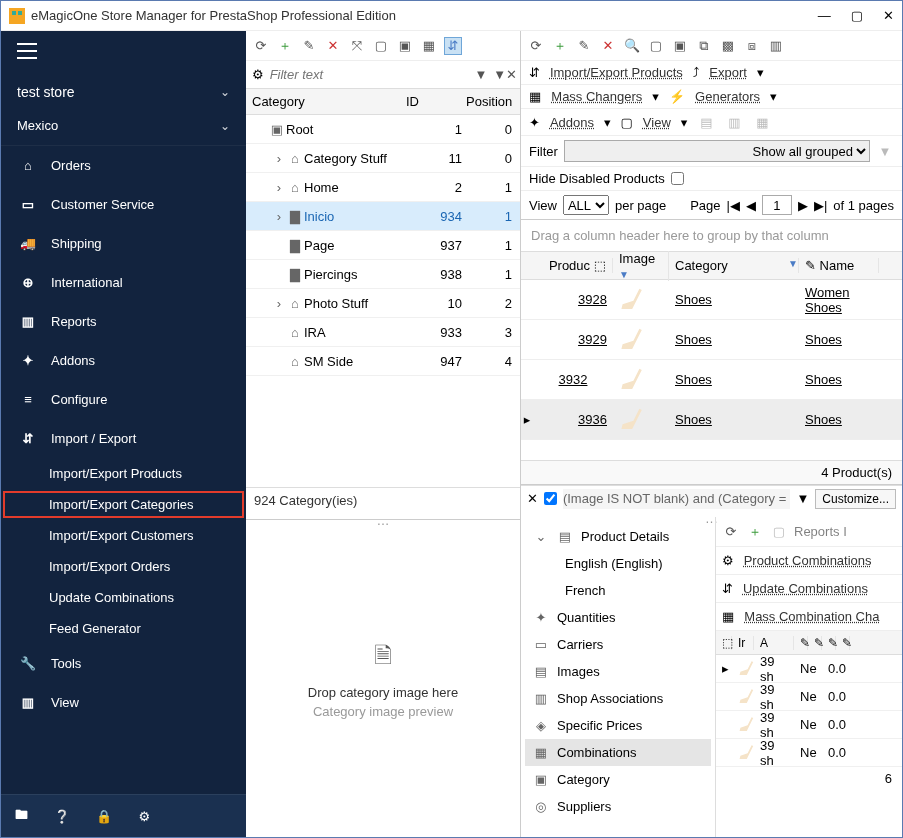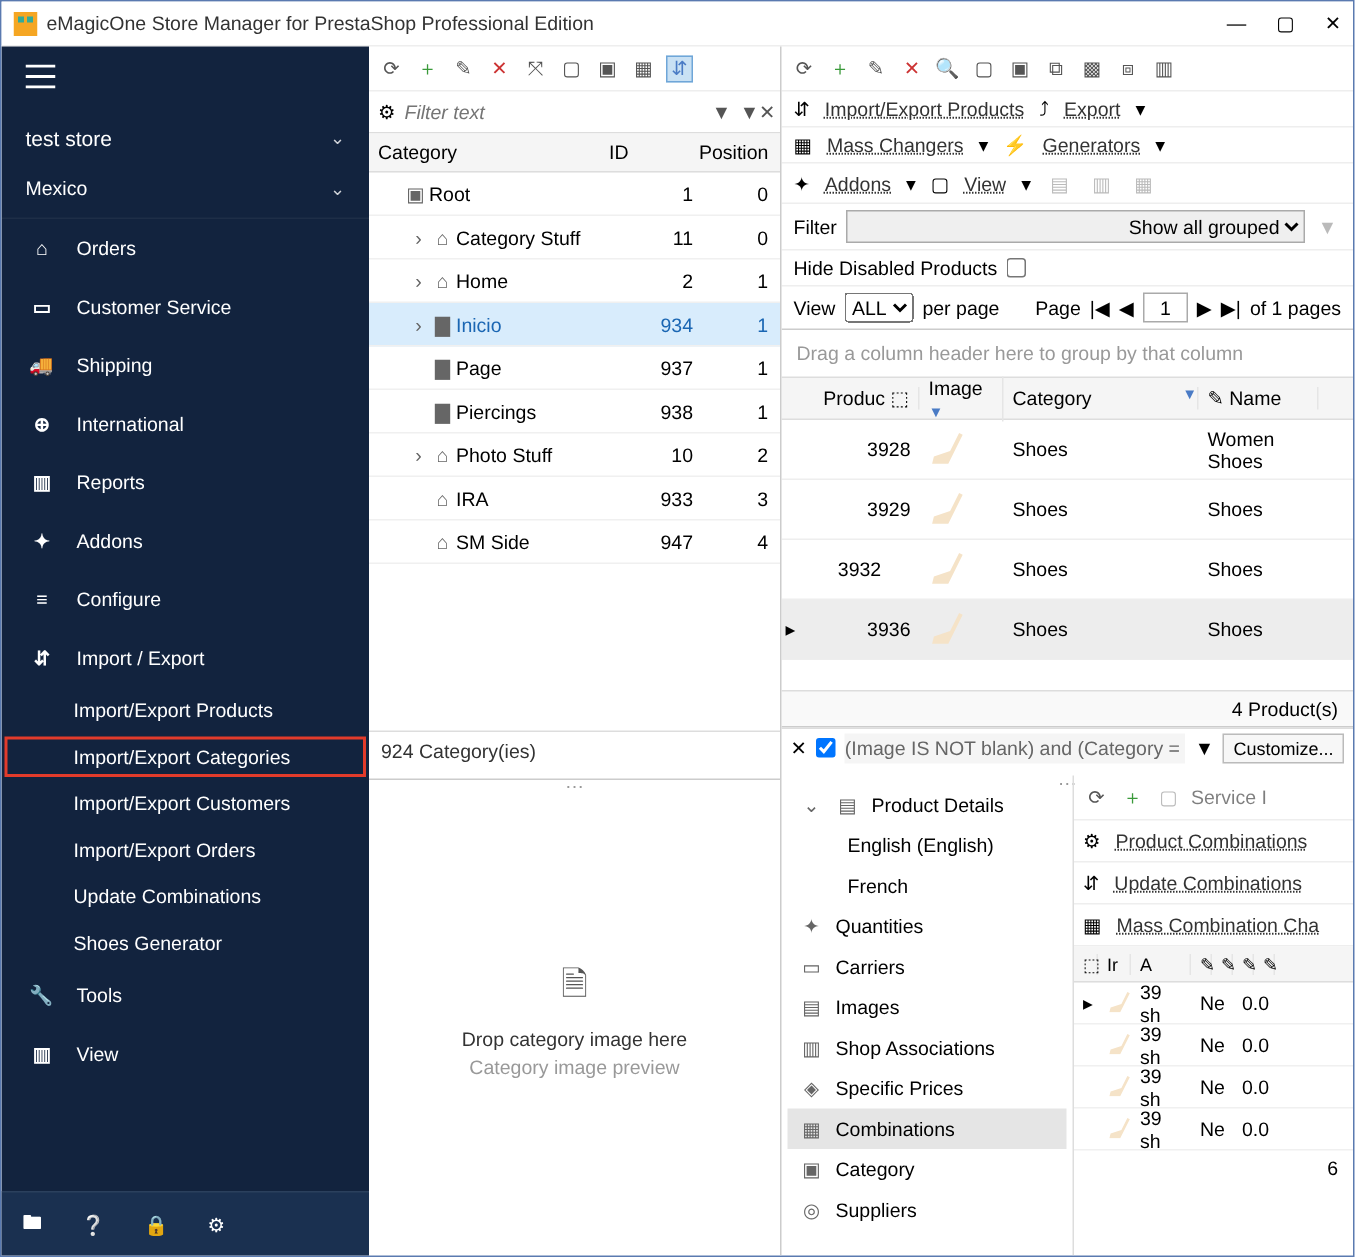--- a/index.html
+++ b/index.html
@@ -56,21 +56,21 @@
 .pager{ padding:4px 8px; border-bottom:1px solid #ccc; display:flex; align-items:center; gap:6px; font-size:12px;}
 .pager select{height:20px;}
 .pager input{ width:30px; height:20px; text-align:center; border:1px solid #aaa;}
 .grid-area{ flex:1; display:flex; flex-direction:column; border-bottom:1px solid #ccc; min-height:210px;}
 .group-hint{ padding:8px 10px; color:#999; border-bottom:1px solid #ddd;}
 .grid-head{ display:flex; background:#f5f5f5; border-bottom:1px solid #ddd; height:28px; align-items:center;}
 .g-prod{ width:80px; text-align:right; padding-right:6px;} .g-img{width:56px;} .g-cat{width:130px;} .g-name{width:80px;}
 .grid-head .col{ padding-left:6px; border-right:1px solid #e5e5e5;}
 .grid-body{ flex:1; overflow:auto;}
 .grid-row{ display:flex; height:40px; align-items:center; border-bottom:1px solid #eee;}
-.grid-row .col{ padding-left:6px;}
+.grid-row .col{ padding-left:6px;text-decoration:underline;}
 .grid-row.sel{ background:#ededed;}
 .shoe{ width:24px; height:24px; background:#f5e3c8; clip-path:polygon(10% 90%, 55% 90%, 95% 10%, 85% 5%, 60% 55%, 15% 70%);}
 .grid-footer{ display:flex; justify-content:flex-end; padding:4px 10px; border-top:1px solid #ddd; background:#f9f9f9;}
 .filter-bottom{ height:26px; display:flex; align-items:center; padding:0 6px; gap:6px; border-top:1px solid #ddd;}
 .filter-bottom input[type=text]{ flex:1; border:none; background:#f5f5f5; color:#666; height:20px;}
 .bottom-split{ display:flex; height:320px;}
 .detail-tree{ width:195px; border-right:1px solid #ddd; padding:6px 4px; overflow:auto;}
 .detail-row{ display:flex; align-items:center; gap:8px; padding:6px 8px; cursor:pointer; font-size:13px;}
 .detail-row.hdr{ font-weight:normal;}
 .detail-row.sel{ background:#e5e5e5;}
@@ -153,21 +153,21 @@
         </div>
       <div class="nav-item">
           <span class="icon">⇵</span>
           <span>Import / Export</span>
         </div>
       <div class="sub-item"><span>Import/Export Products</span></div>
       <div class="sub-item highlight"><span>Import/Export Categories</span></div>
       <div class="sub-item"><span>Import/Export Customers</span></div>
       <div class="sub-item"><span>Import/Export Orders</span></div>
       <div class="sub-item"><span>Update Combinations</span></div>
-      <div class="sub-item"><span>Shoes Generator</span></div>
+      <div class="sub-item"><span>Feed Generator</span></div>
       <div class="nav-item">
           <span class="icon">🔧</span>
           <span>Tools</span>
         </div>
       <div class="nav-item">
           <span class="icon">▥</span>
           <span>View</span>
         </div>
     </div>
     <div class="bottom-bar">
@@ -455,21 +455,21 @@
                 <span class="di">◎</span>
                 <span>Suppliers</span>
               </div>
             </div>
         </div>
         <div class="combo-panel">
           <div class="toolbar">
             <span class="tb">⟳</span>
             <span class="tb green">＋</span>
             <span class="tb" style="opacity:.4">▢</span>
-            <span class="link" style="opacity:.5">Service I</span>
+            <span class="link" style="opacity:.5">Reports I</span>
           </div>
           <div class="combo-toolbar">
             <span>⚙</span>
               <span class="link">Product Combinations</span>
           </div>
           <div class="combo-toolbar">
             <span>⇵</span>
               <span class="link">Update Combinations</span>
           </div>
           <div class="combo-toolbar">

